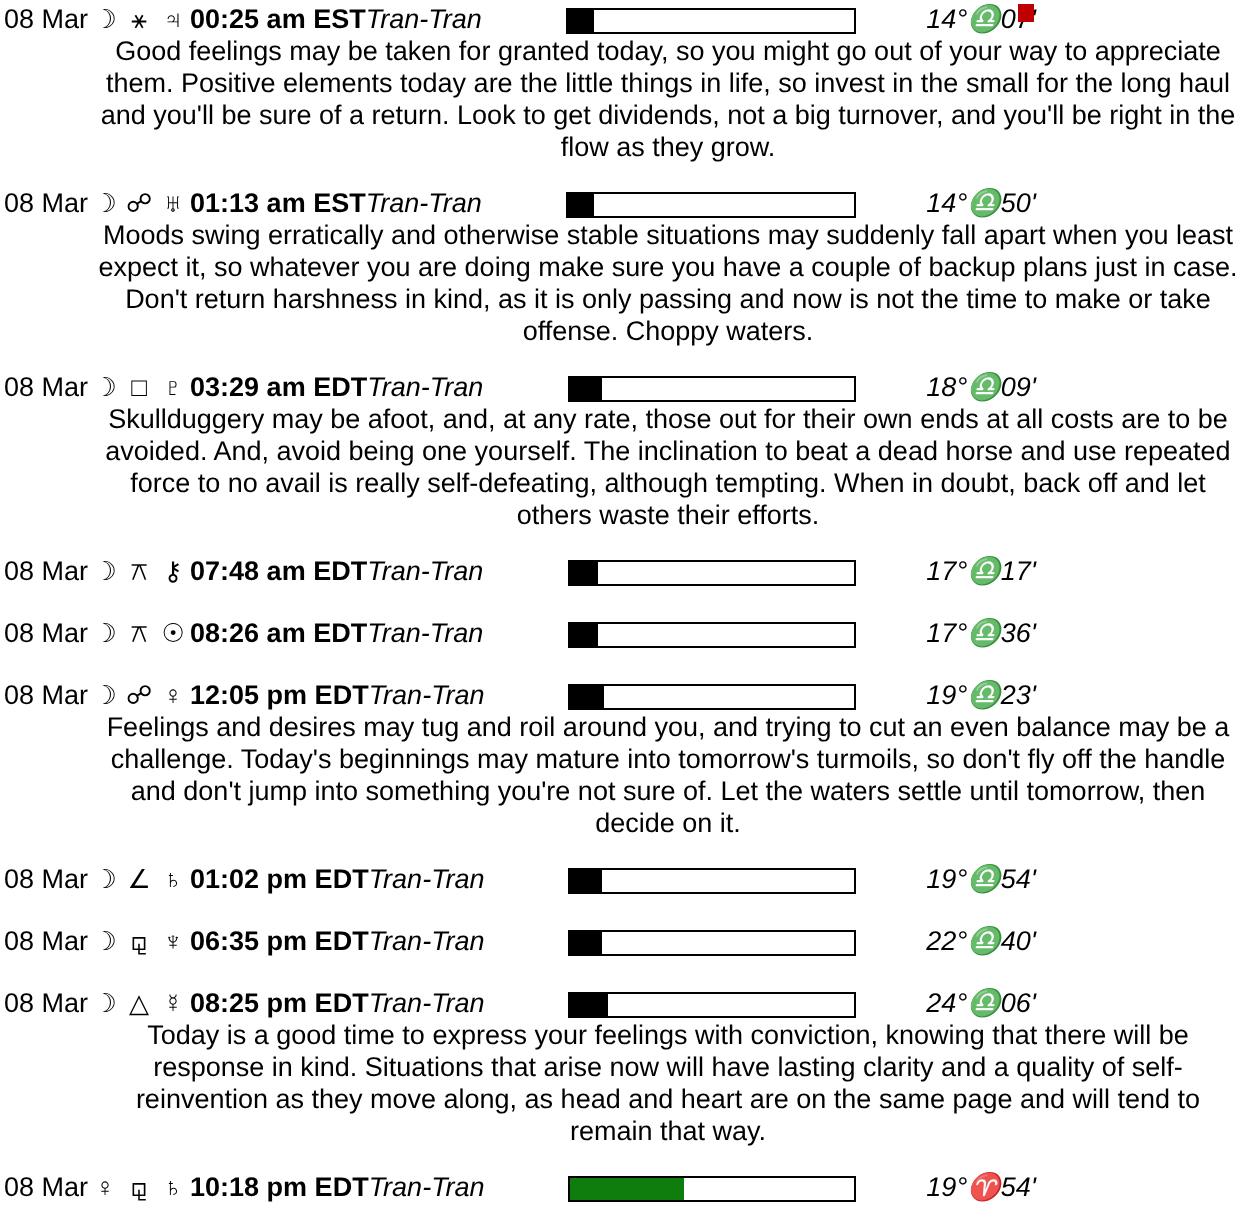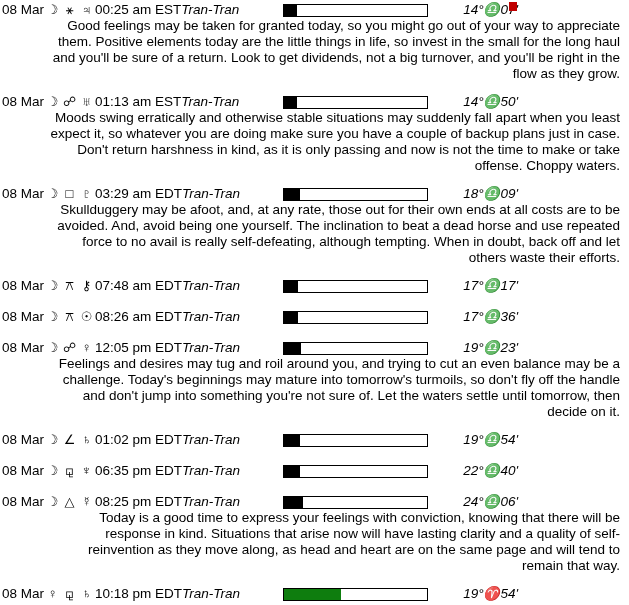--- a/index.html
+++ b/index.html
@@ -8,28 +8,28 @@
     font-family:"Liberation Sans", sans-serif;
     font-size:13.5px; color:#000;
   }
   .page { position:relative; width:518px; height:605px; padding-top:2px; box-sizing:border-box; }
   .row { display:flex; align-items:center; height:16px; line-height:16px; white-space:nowrap; margin-bottom:15px; }
   .row.has-desc { margin-bottom:0; }
   .c { display:block; box-sizing:border-box; }
   .c-date  { width:46px; padding-left:2px; }
   .c-glyphs{ width:51px; display:flex; }
   .c-glyphs .g { display:inline-block; width:17px; text-align:center; font-size:13px; }
-  .c-time  { width:93px; }
+  .c-time  { width:93px;font-weight:bold; }
   .c-type  { width:115px;font-style:italic; }
   .c-bar   { width:165px; height:13px; border:1.5px solid #000; background:#fff; box-sizing:border-box; overflow:hidden; }
   .c-bar .fill { display:block; height:100%; }
   .c-deg   { margin-left:35px;font-style:italic; }
   .desc {
     margin:0 0 12px 48px; width:572px;
-    line-height:16px; text-align:right;
+    line-height:16px; text-align:center;
   }
   .red-marker {
     position:absolute; top:2px; right:1px; width:8px; height:9px;
   }
 </style>
 </head>
 <body>
 
 <div class="page">
 

